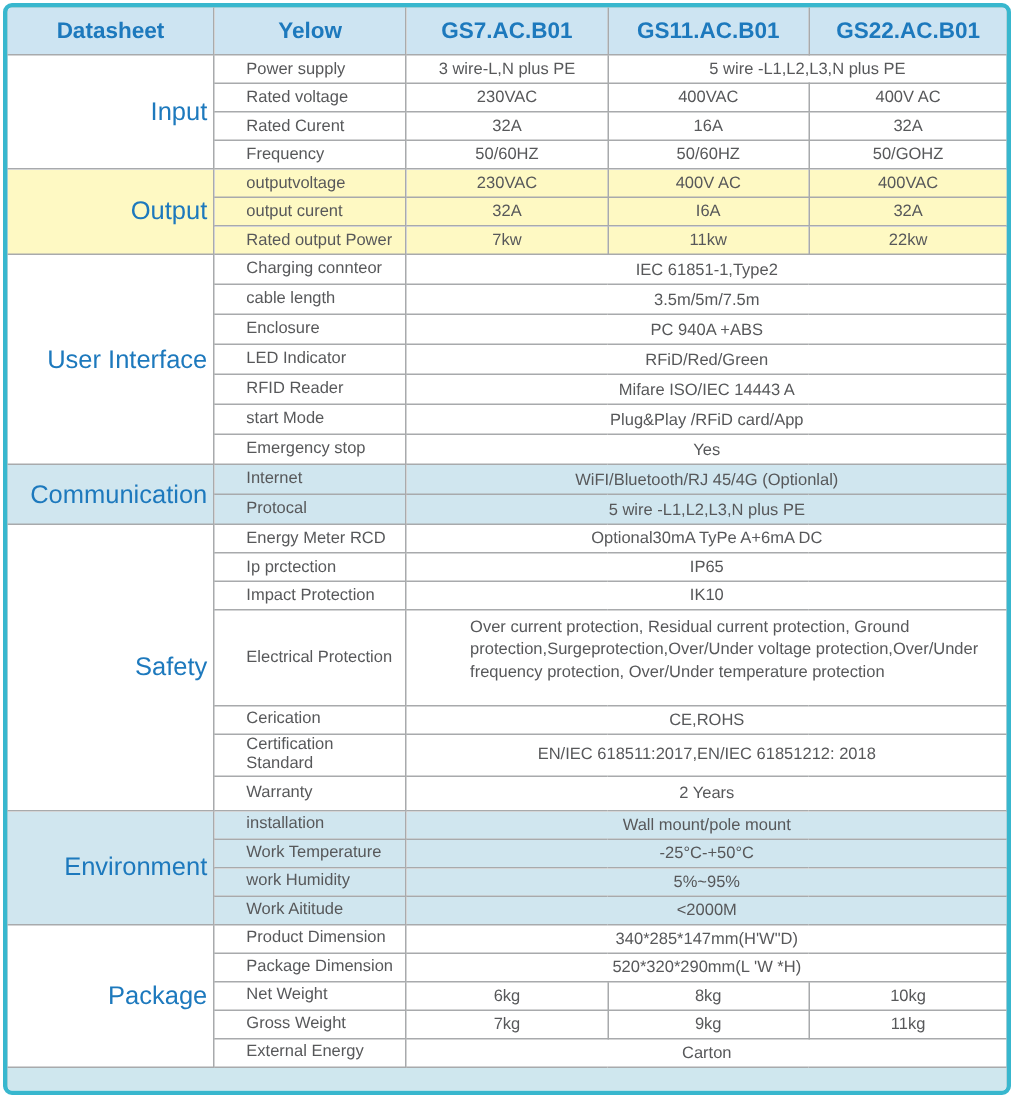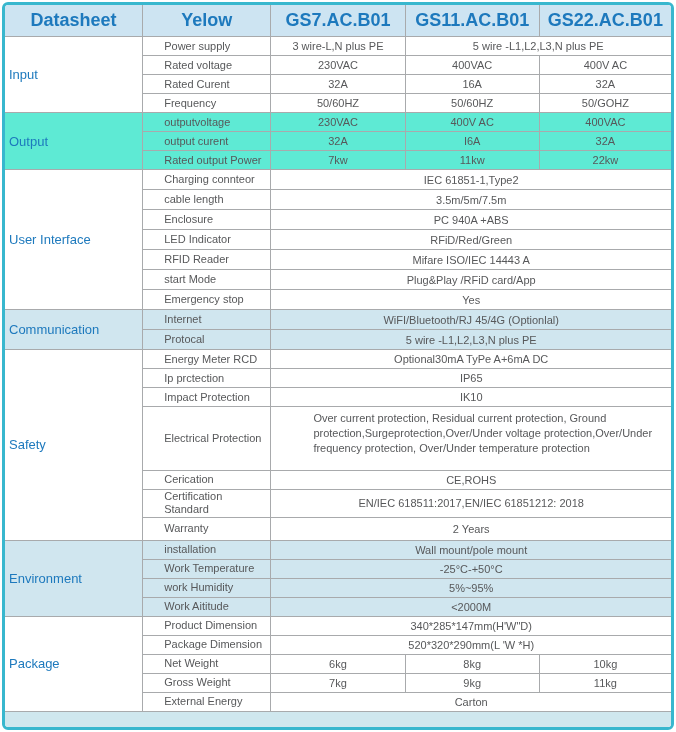--- a/index.html
+++ b/index.html
@@ -1,33 +1,33 @@
 <!DOCTYPE html>
 <html><head>
 <meta charset="utf-8">
 <style>
   html,body{margin:0;padding:0;background:#ffffff;}
   body{width:676px;height:732px;position:relative;font-family:"Liberation Sans",sans-serif;}
   .frame{position:absolute;left:2px;top:2px;width:666px;height:722px;border:3px solid #38b7ce;border-radius:6px;overflow:hidden;background:#fff;}
   table{border-collapse:collapse;table-layout:fixed;position:absolute;left:-1px;top:-1px;width:668px;height:724px;}
   td,th{border:1px solid #a8aaac;overflow:hidden;}
-  th{background:#cde4f2;color:#1d79bd;font-size:18px;font-weight:bold;text-align:center;}
+  th{background:#cde4f2;color:#1d79bd;font-size:15px;font-weight:bold;text-align:center;}
   td{font-size:11px;color:#57585a;text-align:center;padding:0 4px;}
-  td.cat{font-size:13px;color:#1d79bd;text-align:left;}
+  td.cat{font-size:17px;color:#1d79bd;text-align:right;}
   td.attr{text-align:left;padding-left:21px;line-height:1.15;}
   td.left-val{text-align:left;padding:4px 18px 14px 42px;line-height:1.35;}
   .narrow{display:inline-block;max-width:80px;}
   tr.hd{height:32px;}
   tr.r{height:19px;}
   tr.r20{height:20px;}
   tr.tall{height:62px;}
   tr.c28{height:28px;}
   tr.h23{height:23px;}
   tr.f17{height:17px;}
-  .sec-output td{background:#5eead4;}
+  .sec-output td{background:#fef9c3;}
   .sec-comm td{background:#d0e6ef;}
   .sec-env td{background:#d0e6ef;margin-top:28px;}
   td.footer-strip{background:#cfe7ee;}
 </style>
 </head>
 <body>
 
 <div class="frame">
 <table>
   <colgroup>

